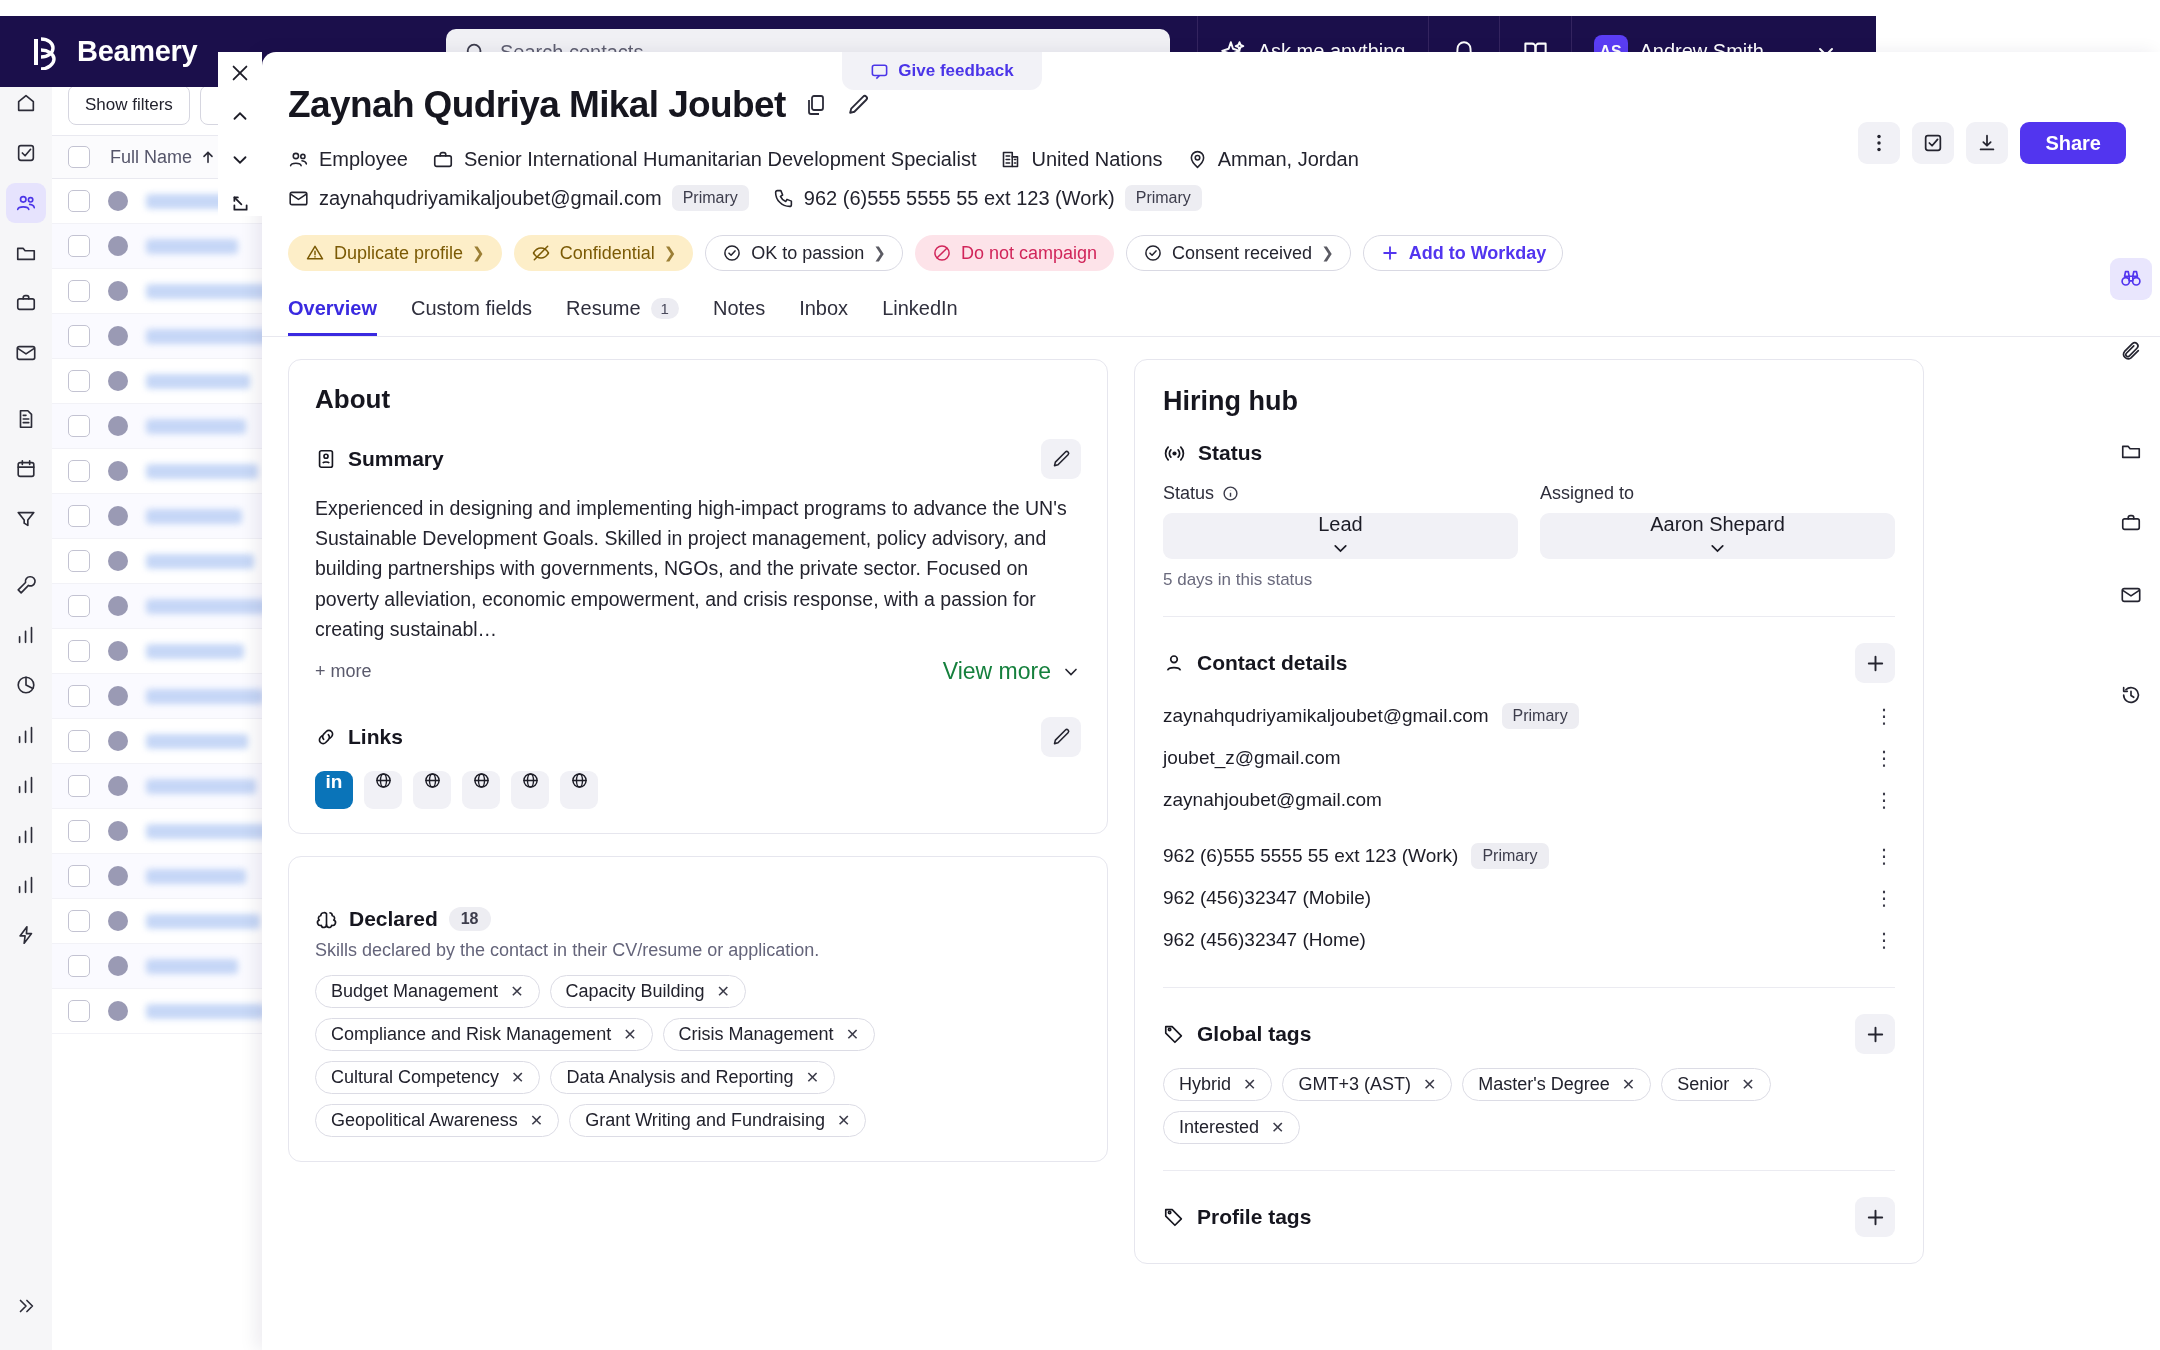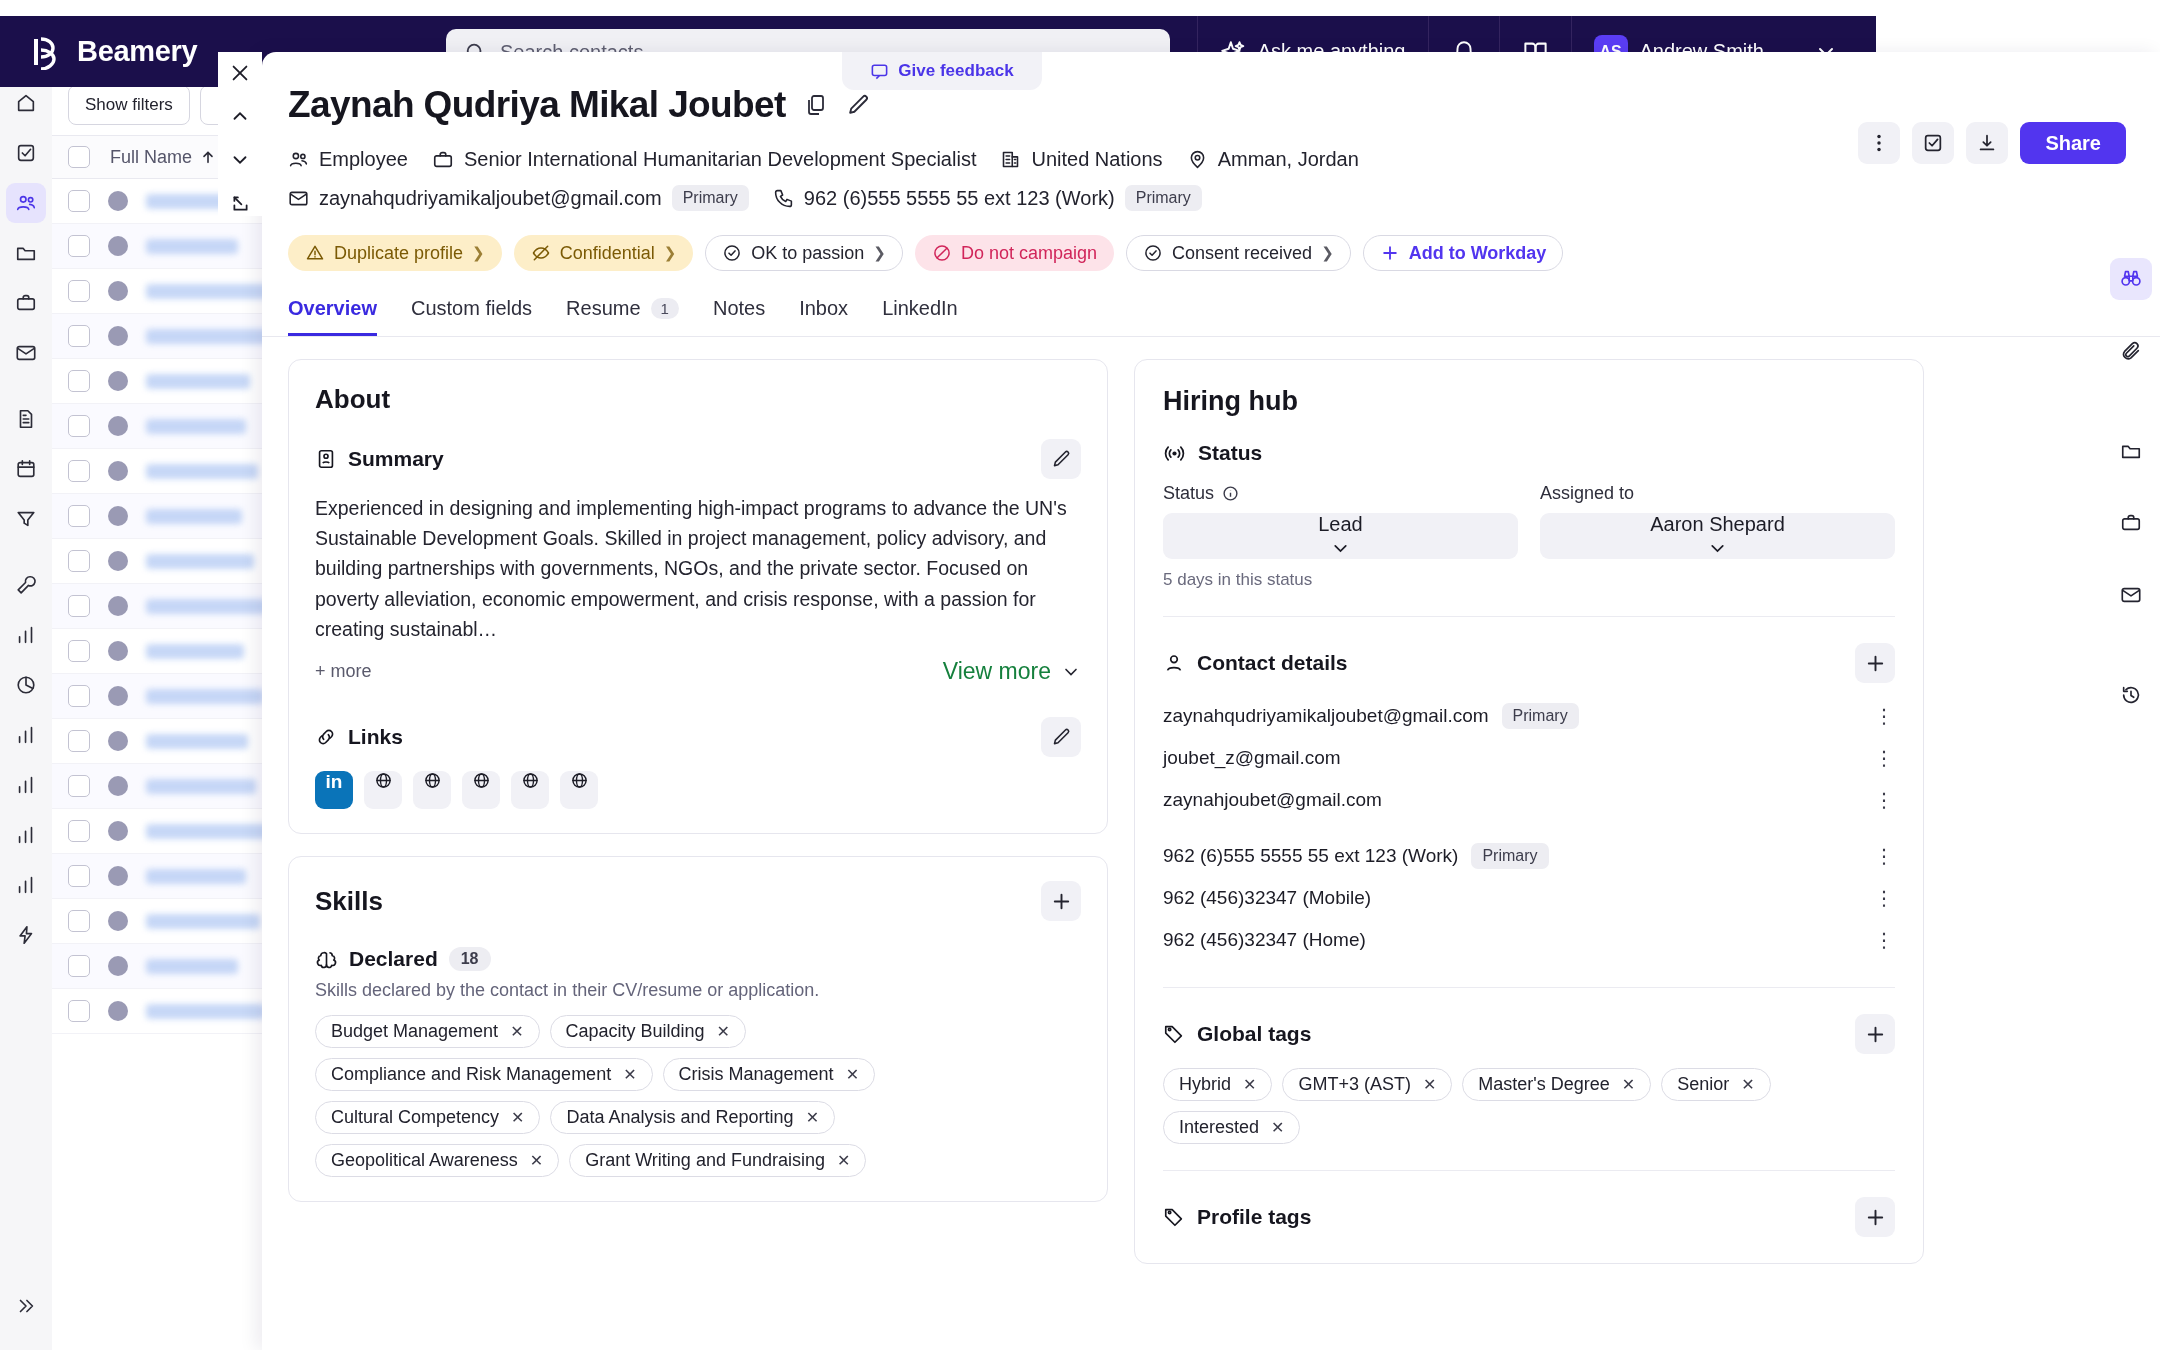--- a/index.html
+++ b/index.html
@@ -845,28 +845,20 @@
               <svg width="19" height="19" viewBox="0 0 24 24" fill="none" stroke="currentColor" stroke-width="1.8" stroke-linecap="round" stroke-linejoin="round">
                 <circle cx="12" cy="12" r="8.3"></circle>
                 <path d="M3.7 12h16.6"></path>
                 <ellipse cx="12" cy="12" rx="3.8" ry="8.3"></ellipse>
               </svg>
             </div>
           </div>
       </div>
 
       <div class="card">
-        <div class="sec-head">
-          <div class="card-title">Skills</div>
-          <div class="edit-sq">
-            <svg width="23" height="23" viewBox="0 0 24 24" fill="none" stroke="#24242f" stroke-width="2" stroke-linecap="round">
-                <path d="M12 5v14M5 12h14"></path>
-              </svg>
-          </div>
-        </div>
 
         <div class="sec-label" style="margin-top:26px;">
           <span>
             <svg width="23" height="23" viewBox="0 0 24 24" fill="none" stroke="#16161f" stroke-width="1.7" stroke-linejoin="round">
               <path d="M9 5a3 3 0 0 0-3 3 2.6 2.6 0 0 0-1.5 4.6A2.8 2.8 0 0 0 6.5 18 2.6 2.6 0 0 0 12 17V6a2.4 2.4 0 0 0-3-1Z"></path>
               <path d="M15 5a3 3 0 0 1 3 3 2.6 2.6 0 0 1 1.5 4.6A2.8 2.8 0 0 1 17.5 18 2.6 2.6 0 0 1 12 17"></path>
             </svg>
           </span>
           <span>Declared</span>
           <span class="count-badge">18</span>

